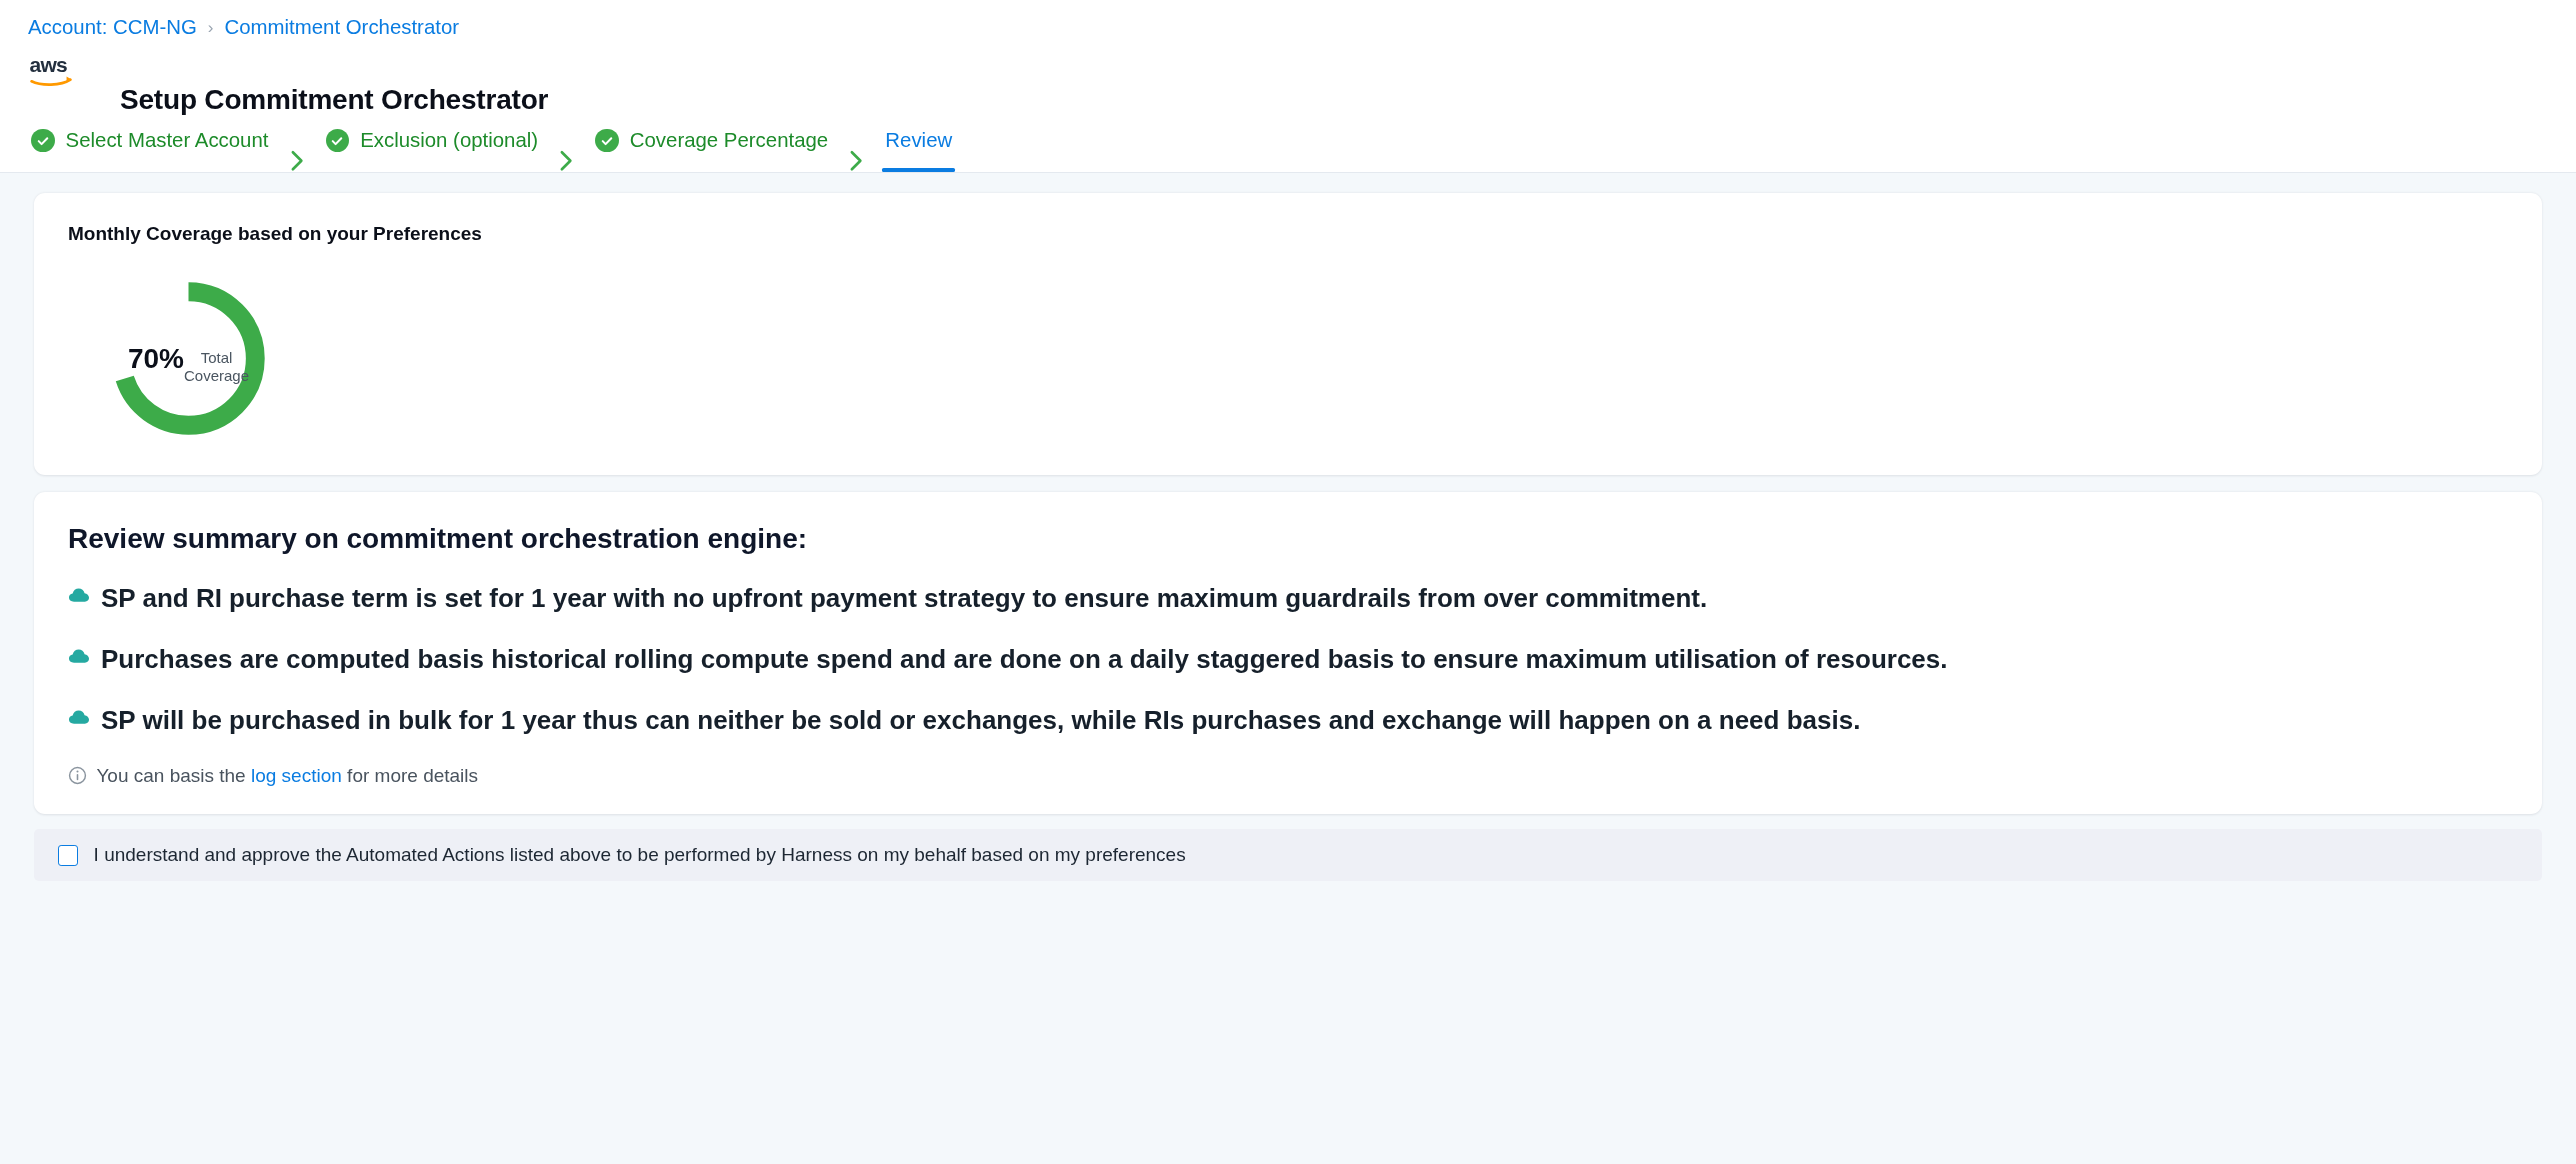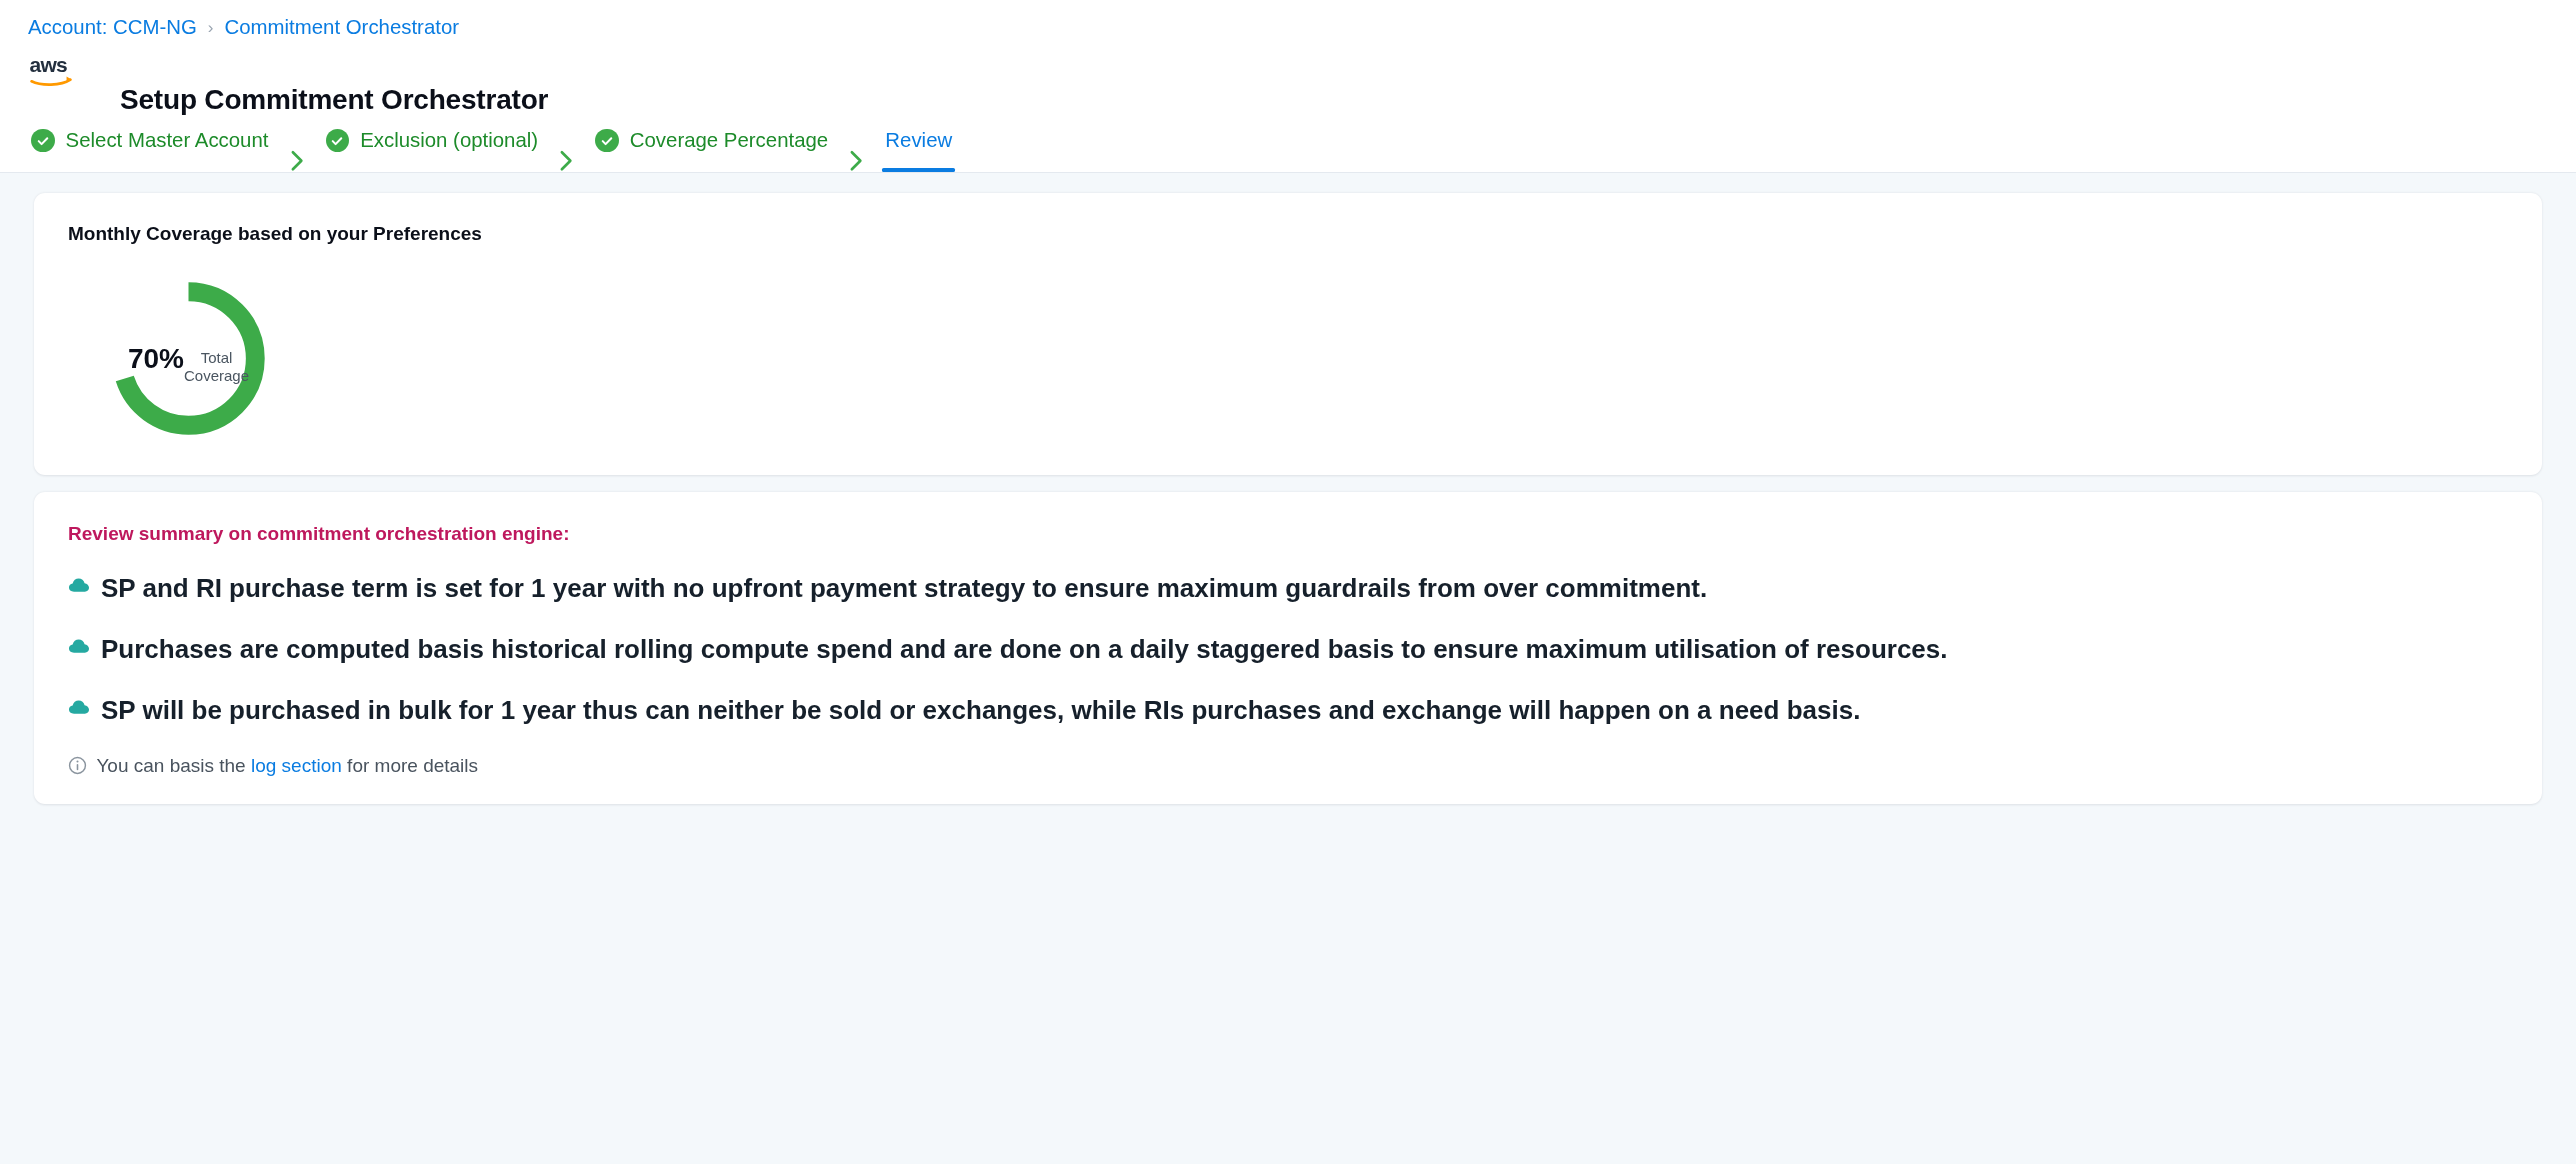--- a/index.html
+++ b/index.html
@@ -141,21 +141,21 @@
   }
   .donut-sub {
     font-size: 15px; color: #4a5560; line-height: 1.25; margin-top: 17px;
   }
 
   .card.review {
     margin-top: 17px;
     padding: 31px 34px 27px 34px;
   }
   .review-heading {
-    font-size: 19px; font-weight: bold; color: #be185d;
+    font-size: 28px; font-weight: bold; color: #0f172a;
     margin: 0 0 27px 0;
   }
   .bullet {
     display: flex; align-items: flex-start;
     margin-bottom: 27px;
   }
   .bullet .cloud-icon {
     flex: 0 0 auto;
     width: 22px; height: 17px;
     margin-right: 11px; margin-top: 4.7px;
@@ -337,16 +337,20 @@
           </svg>
         </span>
         <span class="note-text">You can basis the</span>
         <span class="note-text">&nbsp;</span>
         <a class="note-link note-text">log section</a>
         <span class="note-text">&nbsp;</span>
         <span class="note-text">for more details</span>
       </div>
     </div>
 
+    <div class="approve-bar">
+      <span class="checkbox"></span>
+      <span class="approve-text">I understand and approve the Automated Actions listed above to be performed by Harness on my behalf based on my preferences</span>
+    </div>
 
   </div>
 </div>
 
 
 </body></html>

